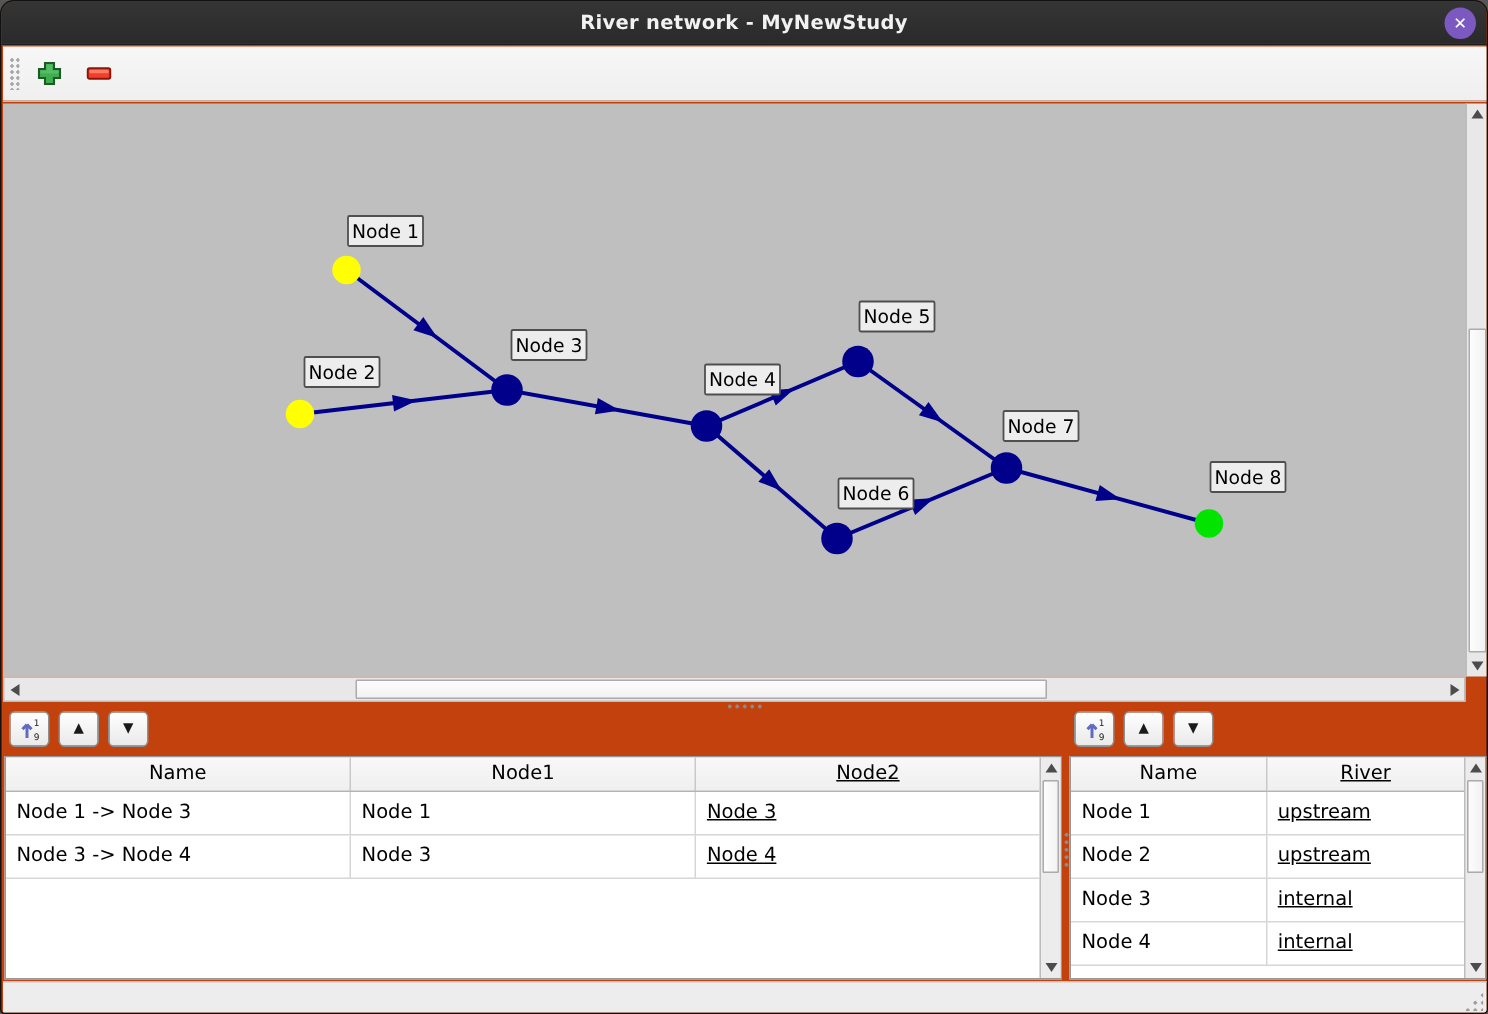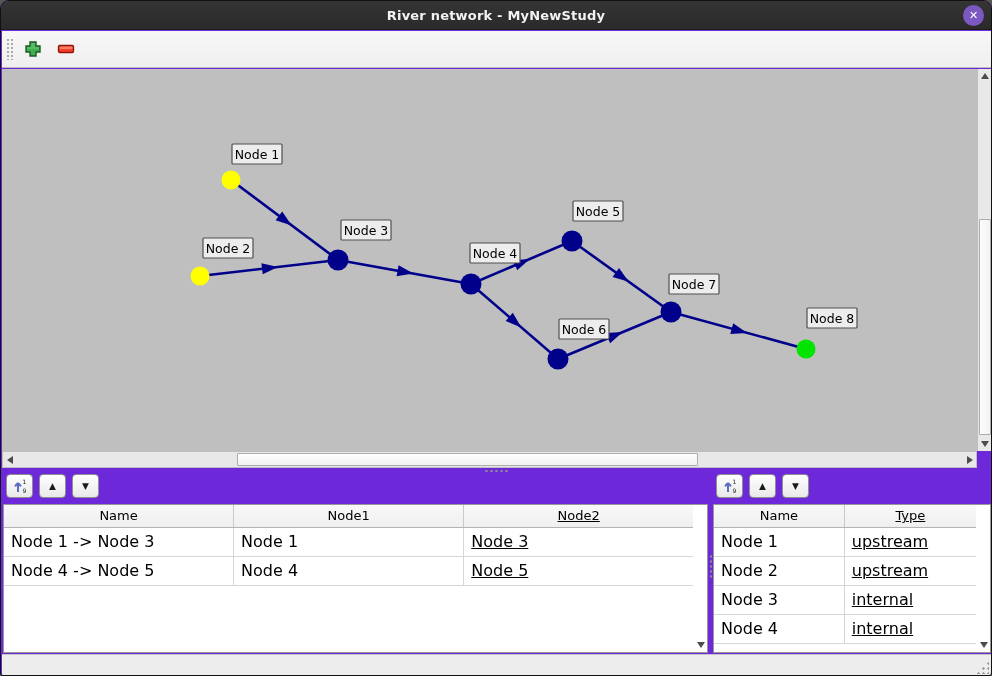--- a/index.html
+++ b/index.html
@@ -1,18 +1,18 @@
 <!DOCTYPE html>
 <html><head>
 <meta charset="utf-8">
 <style>
   * { margin:0; padding:0; box-sizing:border-box; }
   html,body { background:#555; font-family:"DejaVu Sans","Liberation Sans",sans-serif; }
   .window {
-    position:relative; width:992px; height:676px; background:#6d28d9;
+    position:relative; width:992px; height:676px; background:#c2410c;
     border:1px solid #111; border-radius:9px 9px 3px 3px; overflow:hidden;
   }
   
   .titlebar {
     position:absolute; left:0; top:0; width:100%; height:29px;
     background:linear-gradient(#353535,#2a2a2a); border-bottom:1px solid #1c1c1c;
     display:flex; align-items:center; justify-content:center;
   }
   .title-text { color:#f2f2f2; font-size:13px; font-weight:bold; letter-spacing:.2px; }
   .close-btn {
@@ -68,29 +68,29 @@
   
   .tbl-toolbar { position:absolute; top:473px; height:26px; display:flex; gap:6px; }
   .tbl-toolbar.left { left:5px; } .tbl-toolbar.right { left:715px; }
   .small-btn {
     width:27px; height:24px; border:1px solid #8f8f8f; border-radius:4px;
     background:linear-gradient(#ffffff,#e9e9e9);
     display:flex; align-items:center; justify-content:center; cursor:pointer;
     font-size:9px; color:#1a1a1a;
   }
   
-  .tbl-wrap { position:absolute; top:503px; height:149px; background:#fff; border:1px solid #979797; display:flex;align-items:flex-end; }
+  .tbl-wrap { position:absolute; top:503px; height:149px; background:#fff; border:1px solid #979797; display:flex; }
   .tbl-wrap.left { left:2px; width:705px; } .tbl-wrap.right { left:712px; width:278px; }
   table { border-collapse:collapse; table-layout:fixed; flex:1; align-self:flex-start; }
   th {
     height:22px; background:linear-gradient(#f8f8f8,#efefef); font-weight:normal; font-size:13px;
     border-right:1px solid #c9c9c9; border-bottom:1px solid #b3b3b3; text-align:center; color:#000;
   }
   td {
-    height:29px; font-size:16px; color:#000; padding-left:7px;
+    height:29px; font-size:13px; color:#000; padding-left:7px;
     border-right:1px solid #d6d6d6; border-bottom:1px solid #d6d6d6;
     overflow:hidden; white-space:nowrap; background:#fff;
   }
   th:last-child, td:last-child { border-right:none;text-decoration:underline; }
   .tbl-vscroll { width:14px; background:#ececec; border-left:1px solid #bdbdbd; position:relative; }
   
   .statusbar { position:absolute; left:1px; top:653px; width:990px; height:22px; background:#ededed; border-top:1px solid #c4c4c4; }
   .resize-grip {
     position:absolute; right:3px; bottom:2px; width:13px; height:13px;
     background-image:radial-gradient(circle,#9d9d9d 1px,transparent 1.3px); background-size:5px 5px;
@@ -267,23 +267,23 @@
             <th style="width: 230px;">Node2</th>
           </tr>
         </thead>
         <tbody>
           <tr>
             <td>Node 1 -&gt; Node 3</td>
             <td>Node 1</td>
             <td>Node 3</td>
           </tr>
           <tr>
-            <td>Node 4 -&gt; Node 5</td>
+            <td>Node 3 -&gt; Node 4</td>
+            <td>Node 3</td>
             <td>Node 4</td>
-            <td>Node 5</td>
           </tr>
         </tbody>
       </table>
     <div class="tbl-vscroll">
       <div class="sb-btn" style="left:0;top:1px;width:13px;height:12px;">
         <div class="tri-up"></div>
       </div>
       <div class="sb-thumb" style="left:1px;top:15px;width:11px;height:62px;"></div>
       <div class="sb-btn" style="left:0;bottom:1px;width:13px;height:12px;">
         <div class="tri-down"></div>
@@ -293,21 +293,21 @@
 
   <div class="splitter-v">
     <div class="dots"></div>
   </div>
 
   <div class="tbl-wrap right">
     <table id="node-table">
         <thead>
           <tr>
             <th style="width: 132px;">Name</th>
-            <th style="width: 133px;">Type</th>
+            <th style="width: 133px;">River</th>
           </tr>
         </thead>
         <tbody>
           <tr>
             <td>Node 1</td>
             <td>upstream</td>
           </tr>
           <tr>
             <td>Node 2</td>
             <td>upstream</td>

